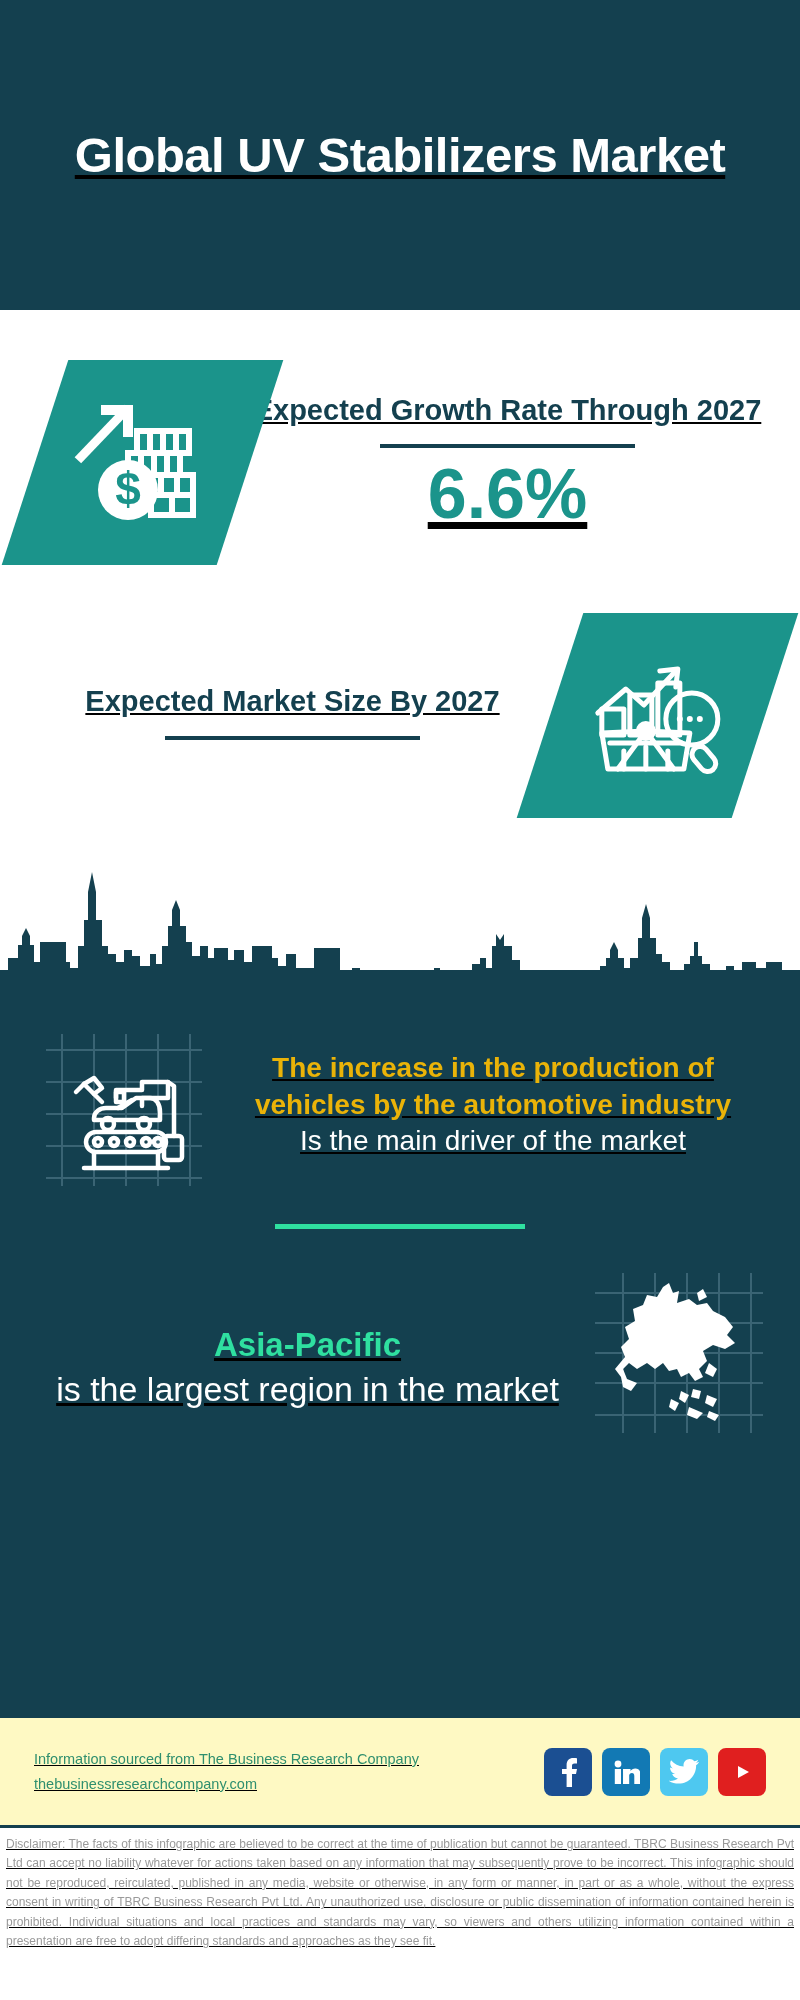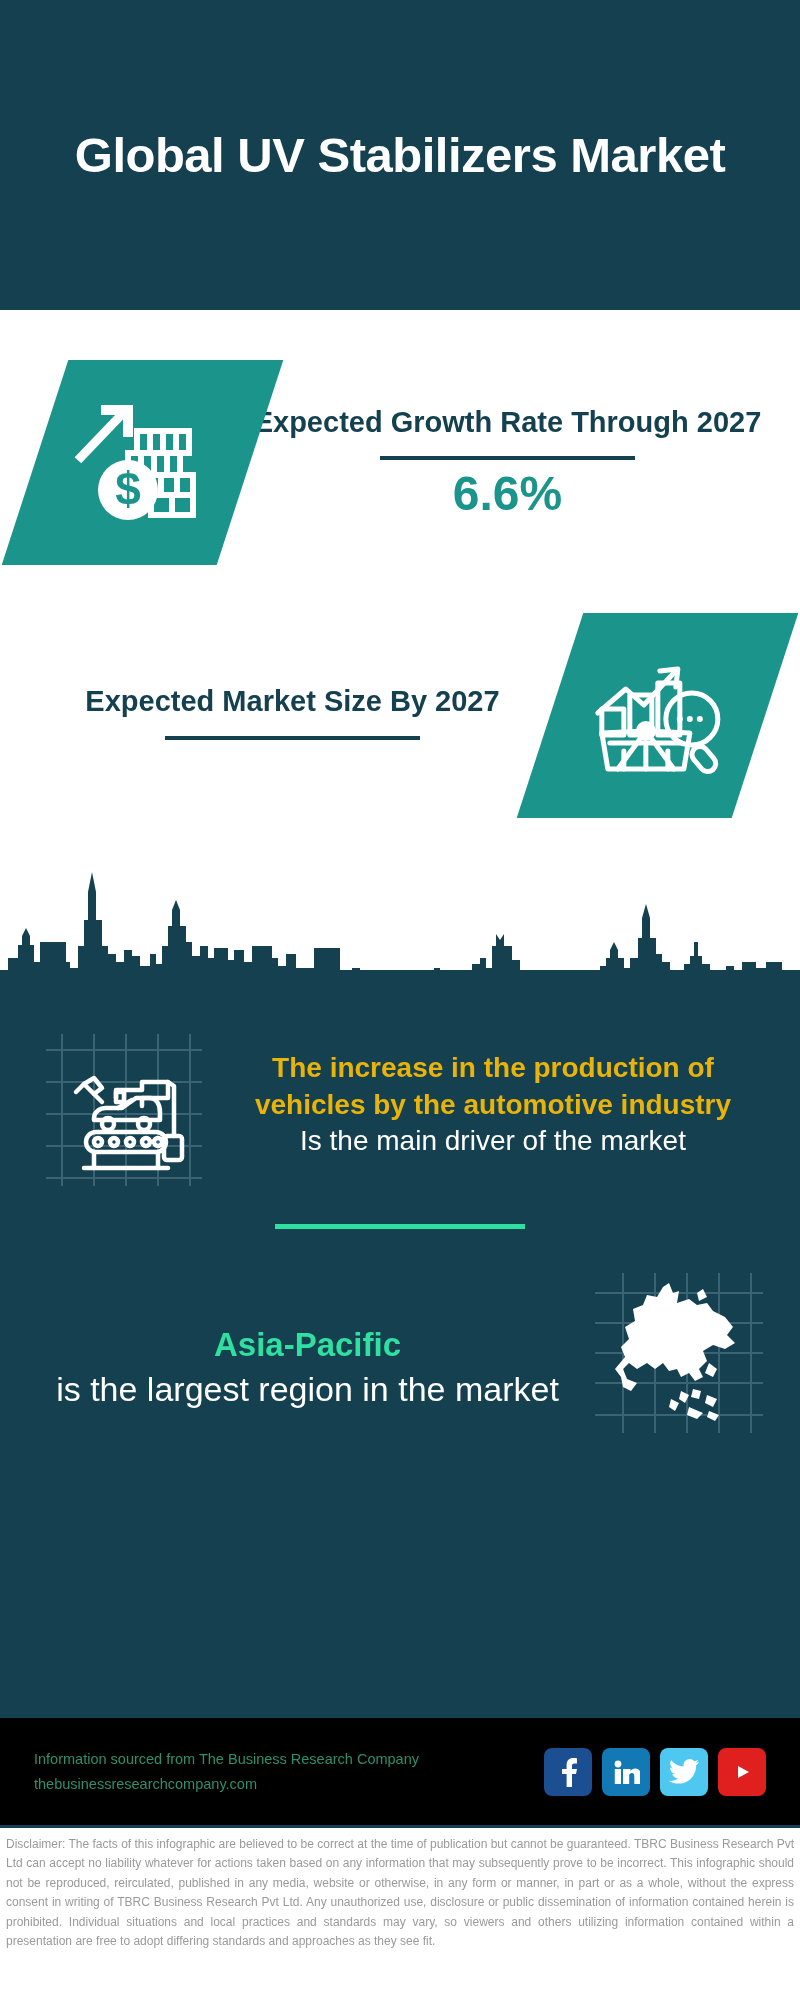--- a/index.html
+++ b/index.html
@@ -3,21 +3,21 @@
 <meta charset="utf-8">
 <style>
   * { margin:0; padding:0; box-sizing:border-box; }
   html,body { width:800px; height:2000px; }
   body {
     font-family:"Liberation Sans", sans-serif;
     background:#ffffff;
     width:800px; height:2000px;
     position:relative; overflow:hidden;
   }
-  .page { width:800px; height:2000px; position:relative; }
+  .page { width:800px; height:2000px; position:relative;text-decoration:underline; }
 
   
   .header {
     background:#14404f;
     height:310px;
     display:flex; align-items:center; justify-content:center;
     padding:0 60px;
   }
   .header-title {
     color:#ffffff;
@@ -56,21 +56,21 @@
   .stat-text { flex:1; text-align:center; }
   .stat-label {
     color:#14404f;
     font-size:29px; font-weight:bold; line-height:1.25;
   }
   .stat-rule {
     width:255px; height:4px; background:#14404f;
     margin:16px auto 8px auto;
   }
   .stat-value {
-    color:#1b948b; font-size:48px; font-weight:bold; line-height:1.1;
+    color:#1b948b; font-size:70px; font-weight:bold; line-height:1.1;
   }
 
   
   .dark-body {
     background:#14404f;
     position:relative;
     padding-top:10px;
     height:745px;
   }
   .skyline {
@@ -100,21 +100,21 @@
     display:flex; align-items:center;
     padding:36px 30px 0 30px;
   }
   .region-text { flex:1; text-align:center;margin-top:30px; }
   .region-name { color:#2fe0a0; font-size:33px; font-weight:bold; line-height:1.3; }
   .region-sub { color:#ffffff; font-size:34px; font-weight:normal; line-height:1.3; }
   .region-map { flex:none; width:185px; height:175px; position:relative; }
 
   
   .footer {
-    background:#000000;
+    background:#fef9c3;
     height:110px;
     display:flex; align-items:center;
     padding:0 34px;
     border-top:3px solid #14404f;
   }
   .footer-text { flex:1; }
   .footer-line1 { color:#2f8f6e; font-size:14.5px; line-height:1.7; }
   .footer-line2 { color:#2f8f6e; font-size:14.5px; line-height:1.7; }
   .social { display:flex; gap:10px; flex:none; }
   .social-badge {

